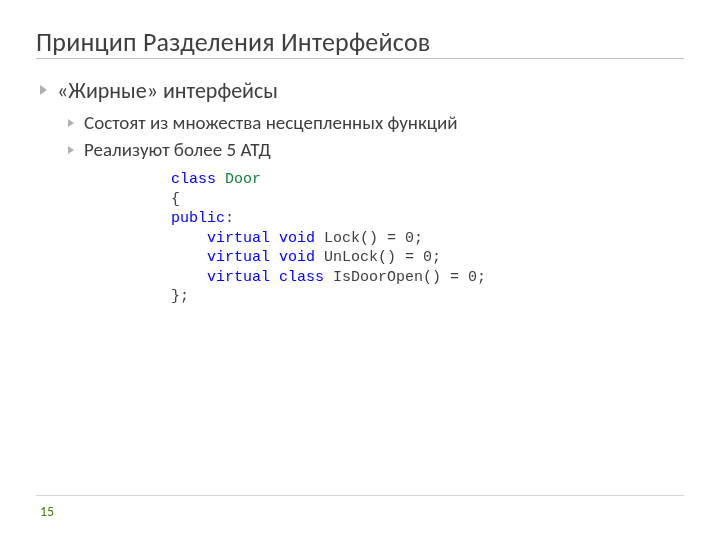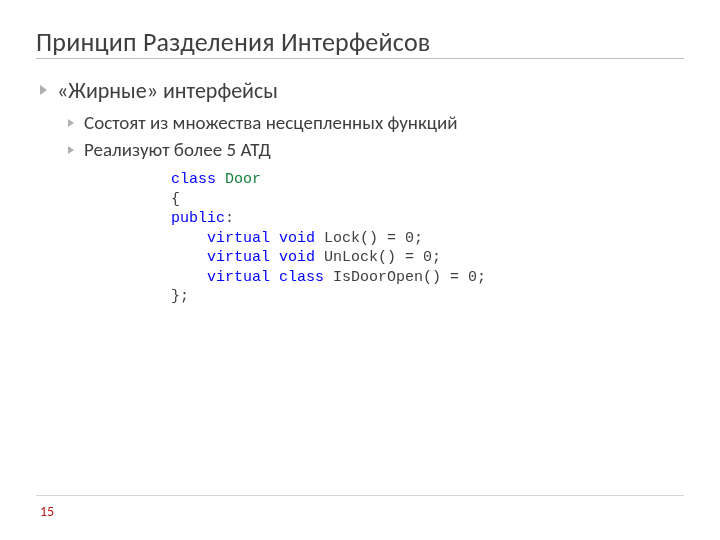--- a/index.html
+++ b/index.html
@@ -50,21 +50,21 @@
     line-height: 1.3;
     white-space: pre;
   }
   .kw-blue { color: #0000ff; }
   .kw-teal { color: #15803d; }
   .page-num {
     position: absolute;
     left: 40px;
     bottom: 20px;
     font-size: 14px;
-    color: #b91c1c;
+    color: #4d7c0f;
   }
   .footer-line {
     position: absolute;
     left: 36px; right: 36px;
     bottom: 44px;
     border-top: 1px solid #d6d6d6;
   }
 </style>
 </head>
 <body>

